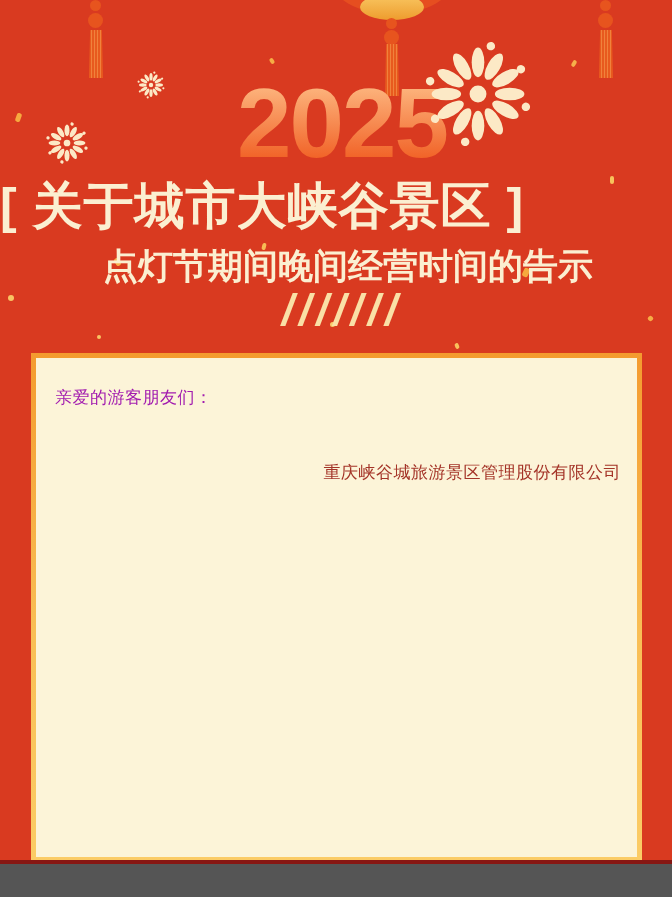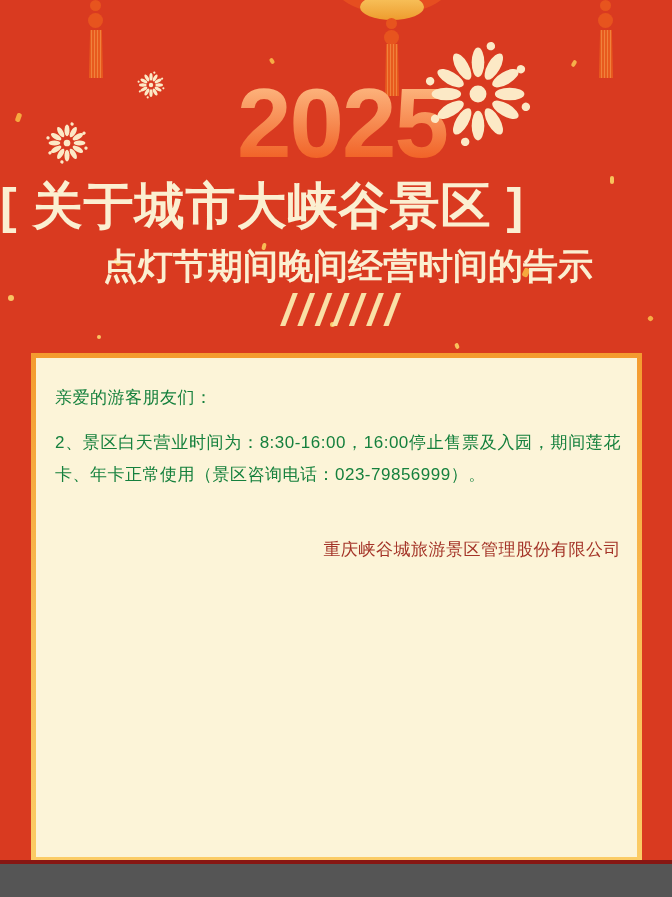--- a/index.html
+++ b/index.html
@@ -58,21 +58,21 @@
   .card{
     position:absolute;left:31px;top:353px;width:611px;height:509px;z-index:4;
     background:linear-gradient(180deg,#F49B2F 0%,#F9BE55 55%,#FBCC66 100%);
     padding:5px;box-sizing:border-box;
   }
   .card-inner{
     width:100%;height:100%;background:#FCF4D8;box-sizing:border-box;
     padding:24px 16px 0 19px;overflow:hidden;
   }
   .card-inner p{
-    margin:0 0 13px 0;font-size:17px;line-height:1.88;color:#15803d;
+    margin:0 0 13px 0;font-size:17px;line-height:1.88;color:#a21caf;
     letter-spacing:0.5px;text-align:justify;
   }
   .card-inner p.bold{font-weight:bold;color:#9D151A;}
   .hl{
     background:#9E0C11;color:#FCF1D4;padding:3px 5px;
     -webkit-box-decoration-break:clone;box-decoration-break:clone;
   }
   .sig{margin-top:42px;text-align:right;font-size:17px;line-height:2;color:#A43428;letter-spacing:0.5px;}
   
   .scallop{
@@ -162,21 +162,20 @@
   <div class="speck" style="left:270px;top:58px;width:4px;height:6px;background:#F6AD45;transform:rotate(-35deg);"></div>
 
   <div class="year">2025</div>
   <h1 class="title">[ 关于城市大峡谷景区 ]</h1>
   <h2 class="subtitle">点灯节期间晚间经营时间的告示</h2>
   <div class="slashes">///////</div>
 
   <div class="card">
     <div class="card-inner">
       <p>亲爱的游客朋友们：</p>
-      <p>2、景区白天营业时间为：8:30-16:00，16:00停止售票及入园，期间莲花卡、年卡正常使用（景区咨询电话：023-79856999）。</p>
       <div class="sig">
         <div>重庆峡谷城旅游景区管理股份有限公司</div>
 
       </div>
     </div>
   </div>
 
   <div class="scallop s1"></div>
   <div class="scallop s2"></div>
   <div class="scallop s3"></div>

